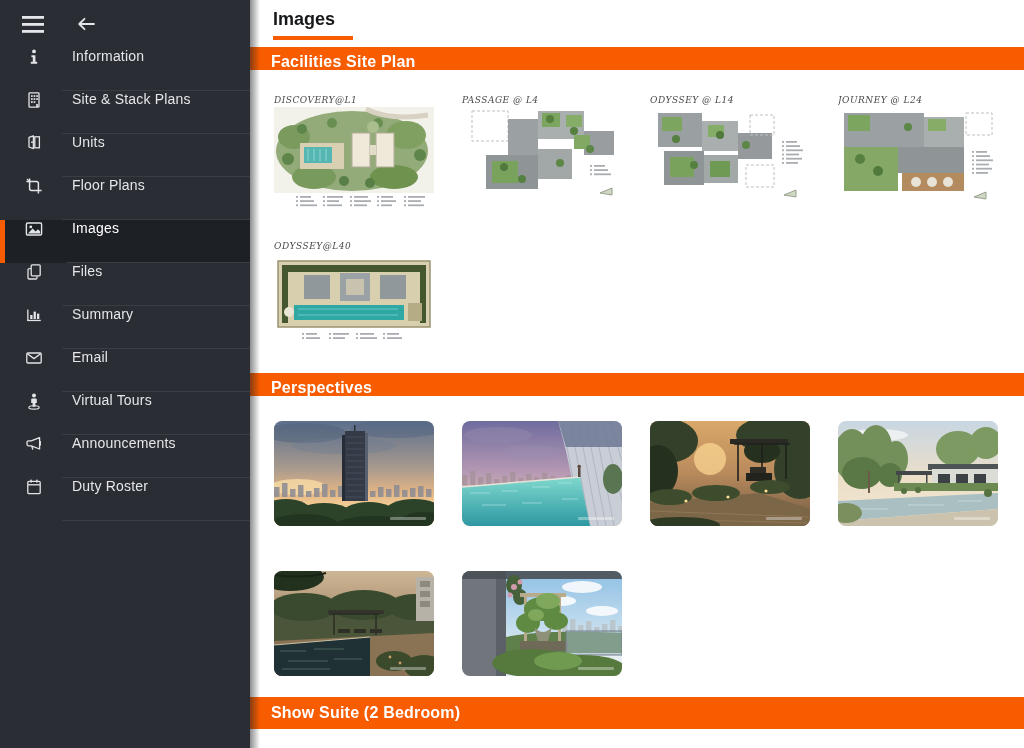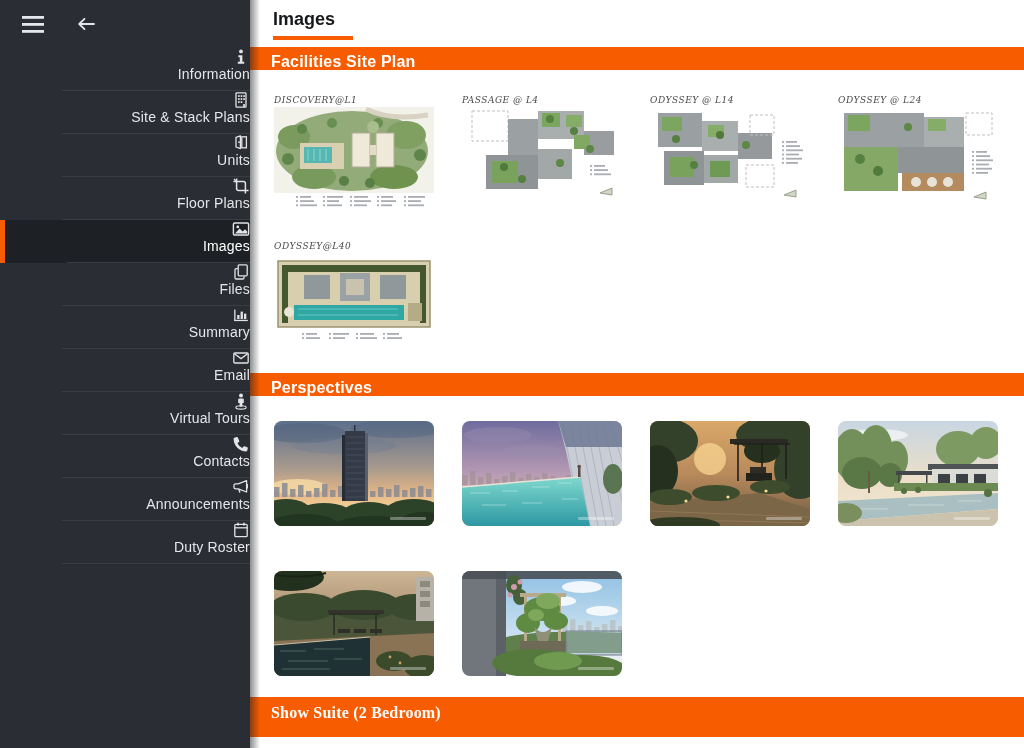--- a/index.html
+++ b/index.html
@@ -5,39 +5,39 @@
   html,body{margin:0;padding:0;width:1024px;height:748px;overflow:hidden;
     font-family:"Liberation Sans",sans-serif;background:#fff;}
   .app{display:flex;width:1024px;height:748px;}
 
   
   .sidebar{width:250px;height:748px;background:#2a2d33;flex:none;position:relative;z-index:2;}
   .sidebar-top{height:48px;display:flex;align-items:center;}
   .icon-btn{background:none;border:none;padding:0;cursor:pointer;display:flex;align-items:center;}
   .menu-btn{margin-left:22px;}
   .back-btn{margin-left:33px;}
-  .menu-item{height:43px;display:flex;align-items:flex-end;position:relative;cursor:pointer;flex-direction:column;}
+  .menu-item{height:43px;display:flex;align-items:flex-start;position:relative;cursor:pointer;}
   .menu-item::after{content:"";position:absolute;left:62px;right:0;bottom:0;height:1px;background:#3a3e44;}
   .mi-icon{width:18px;height:18px;margin-left:25px;flex:none;display:flex;align-items:center;justify-content:center;}
   .mi-icon svg{display:block;}
   .mi-label{margin-left:29px;font-size:14px;color:#e4e6e9;letter-spacing:.2px;}
   .menu-item.active{background:#1d2025;border-left:5px solid #f75c00;}
   .menu-item.active .mi-icon{margin-left:20px;}
   .menu-item.active .mi-label{color:#ffffff;}
 
   
   .content{flex:1;position:relative;background:#fff;height:748px;overflow:hidden;}
   .edge-shadow{position:absolute;left:0;top:0;bottom:0;width:10px;z-index:10;pointer-events:none;
     background:linear-gradient(to right, rgba(28,30,34,.5), rgba(28,30,34,0));}
   .page-head{padding:9px 0 7px 23px;}
   .page-title{margin:0;font-size:18px;font-weight:bold;color:#17181a;}
   .title-underline{width:80px;height:4px;background:#f75c00;margin-top:6px;}
   .banner{height:23px;line-height:29px;background:#f75c00;color:#fff;font-weight:bold;
     font-size:16px;padding-left:21px;letter-spacing:.2px;}
-  .banner.tall{height:40px;line-height:32px;font-family:Liberation Serif, serif;}
+  .banner.tall{height:32px;line-height:32px;}
   .grid{display:flex;flex-wrap:wrap;column-gap:28px;padding:25px 20px 20px 24px;row-gap:34px;}
   .grid.photos{row-gap:45px;padding-bottom:21px;}
   figure{margin:0;}
   .plan-cell{width:160px;cursor:pointer;}
   .plan-caption{font-style:italic;font-size:9px;color:#4a4a4a;letter-spacing:.5px;height:12px;
     font-family:"DejaVu Serif",serif;white-space:nowrap;overflow:hidden;}
   .plan-art svg{display:block;}
   .photo-cell{width:160px;height:105px;border-radius:8px;overflow:hidden;cursor:pointer;}
   .photo-cell svg{display:block;}
 </style>
@@ -156,28 +156,20 @@
         </div>
         <div class="menu-item">
           <span class="mi-icon">
             <svg width="18" height="18" viewBox="0 0 18 18">
               <circle cx="9" cy="3.6" r="2" fill="#e2e4e7"></circle>
               <path d="M7.2 6.6 h3.6 a1 1 0 0 1 1 1 v3.4 h-1.4 v3.8 h-2.8 v-3.8 H6.2 V7.6 a1 1 0 0 1 1 -1 z" fill="#e2e4e7"></path>
               <ellipse cx="9" cy="15.4" rx="5.2" ry="1.7" fill="none" stroke="#e2e4e7" stroke-width="1.1"></ellipse>
             </svg>
           </span>
           <span class="mi-label">Virtual Tours</span>
-        </div>
-        <div class="menu-item">
-          <span class="mi-icon">
-            <svg width="18" height="18" viewBox="0 0 18 18">
-              <path d="M15.8 12.6 l-3.1-1.3 a1 1 0 0 0 -1.2 .3 l-1.2 1.5 a11.3 11.3 0 0 1 -4.9 -4.9 L6.9 7 a1 1 0 0 0 .3 -1.2 L5.9 2.7 A1 1 0 0 0 4.7 2.1 L2.4 2.7 a1 1 0 0 0 -.8 1 c0 7 5.7 12.7 12.7 12.7 a1 1 0 0 0 1 -.8 l.5 -2.3 a1 1 0 0 0 -.6 -1.2 z" fill="#e2e4e7"></path>
-            </svg>
-          </span>
-          <span class="mi-label">Contacts</span>
         </div>
         <div class="menu-item">
           <span class="mi-icon">
             <svg width="18" height="18" viewBox="0 0 18 18">
               <path d="M14.6 2.6 L6.2 5.8 H3.6 A1.6 1.6 0 0 0 2 7.4 v1.8 A1.6 1.6 0 0 0 3.6 10.8 H6.2 l8.4 3.2 z" fill="none" stroke="#e2e4e7" stroke-width="1.3" stroke-linejoin="round"></path>
               <path d="M6.8 11 l1 3.6" stroke="#e2e4e7" stroke-width="1.3"></path>
               <path d="M15.4 6 v4.6" stroke="#e2e4e7" stroke-width="1.1"></path>
             </svg>
           </span>
           <span class="mi-label">Announcements</span>
@@ -352,21 +344,21 @@
                   <rect x="132" y="50.8" width="2" height="1.8"></rect>
                   <rect x="136" y="50.8" width="16" height="1.8"></rect>
                   <rect x="132" y="55" width="2" height="1.8"></rect>
                   <rect x="136" y="55" width="12" height="1.8"></rect>
                 </g>
   <path d="M134 88 l12 -5 v7 z" fill="#cfd8c2" stroke="#9aa08e"></path>
               </svg>
             </div>
           </figure>
           <figure class="plan-cell">
-            <figcaption class="plan-caption">ODYSSEY @ L24</figcaption>
+            <figcaption class="plan-caption">JOURNEY @ L24</figcaption>
             <div class="plan-art">
               <svg width="160" height="100" viewBox="0 0 160 100">
   <rect width="160" height="100" fill="#ffffff"></rect>
   <rect x="6" y="6" width="80" height="34" fill="#9ba1a3"></rect>
                 <rect x="86" y="10" width="40" height="30" fill="#a9aeae"></rect>
   <rect x="60" y="40" width="66" height="26" fill="#8f9496"></rect>
                 <rect x="6" y="40" width="54" height="44" fill="#86a866"></rect>
   <rect x="64" y="66" width="62" height="18" fill="#b48a5f"></rect>
   <g fill="#e8e3d7">
                   <circle cx="78" cy="75" r="5"></circle>

